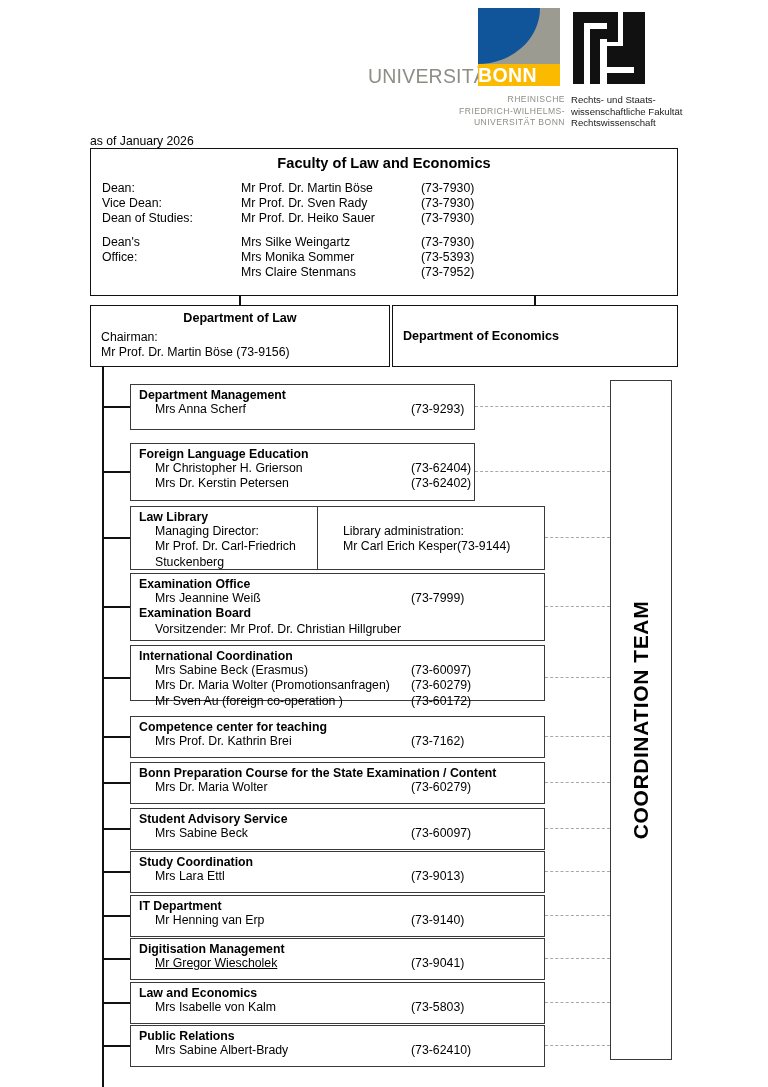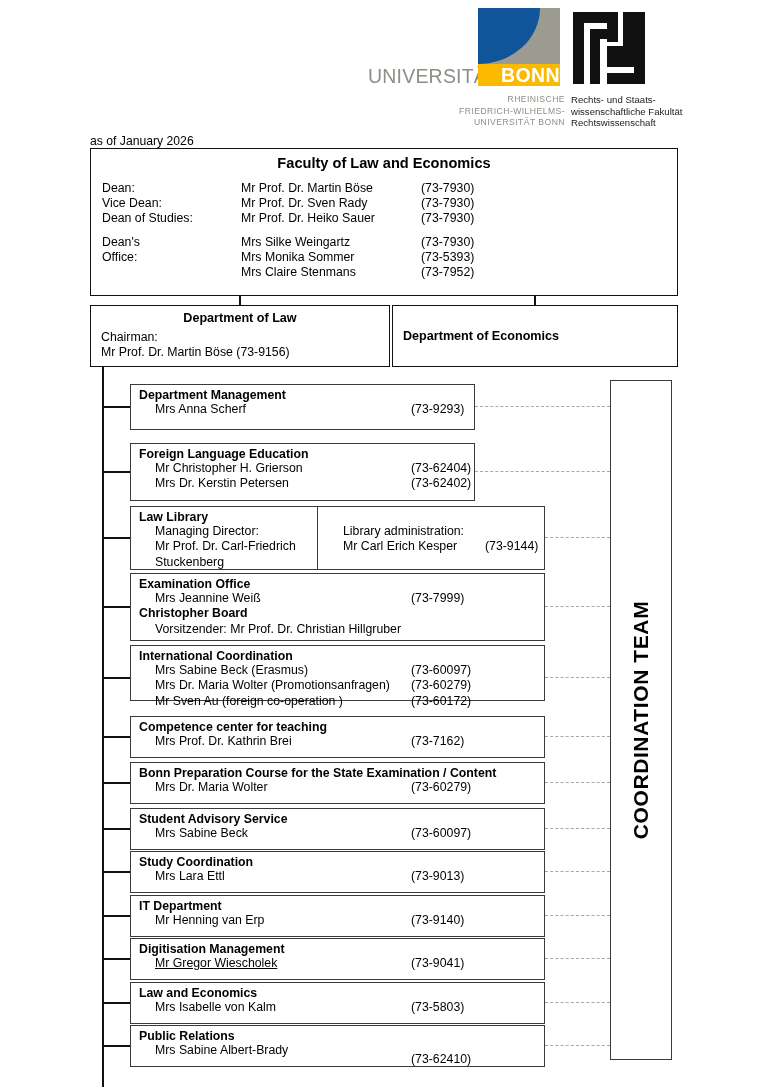--- a/index.html
+++ b/index.html
@@ -71,21 +71,21 @@
     position: absolute;
     right: 0px;
     top: 0px;
     width: 82px;
     height: 22px;
     background: #fbba00;
     color: #ffffff;
     font-size: 19.5px;
     font-weight: bold;
     letter-spacing: .4px;
-    text-align: right;
+    text-align: left;
     line-height: 22px;
   }
 
   #faculty-mark {
     position: absolute;
     left: 203px;
     top: 2px;
     width: 76px;
     height: 76px;
   }
@@ -320,29 +320,29 @@
     <div class="conn hline" style="position: absolute; left: 102px; top: 471px; width: 28px; background: rgb(17, 17, 17); height: 1.8px;"></div>
     <div class="dashline" style="left: 475px; top: 471px; width: 135px;"></div>
     <div class="unit" style="top: 506px; height: 64px; width: 415px;">
       <div class="u-title">Law Library</div>
       <div class="u-divider" style="left: 186px;"></div>
       <div class="u-name" style="top: 17px;">Managing Director:</div>
       <div class="u-name" style="top: 32.3px;">Mr Prof. Dr. Carl-Friedrich</div>
       <div class="u-name" style="top: 47.6px;">Stuckenberg</div>
       <div class="u-name" style="left: 196px; top: 17px;">Library administration:</div>
       <div class="u-name" style="left: 196px; top: 32px;">Mr Carl Erich Kesper</div>
-      <div class="u-tel" style="left: 326px; top: 32px; margin-left: 28px;">(73-9144)</div>
+      <div class="u-tel" style="left: 326px; top: 32px;">(73-9144)</div>
     </div>
     <div class="conn hline" style="position: absolute; left: 102px; top: 537px; width: 28px; background: rgb(17, 17, 17); height: 1.8px;"></div>
     <div class="dashline" style="left: 545px; top: 537px; width: 65px;"></div>
     <div class="unit" style="top: 573px; height: 68px; width: 415px;">
       <div class="u-title">Examination Office</div>
       <div class="u-name" style="top: 17px;">Mrs Jeannine Weiß</div>
       <div class="u-tel" style="top: 17px;">(73-7999)</div>
-      <div class="u-title" style="top: 32.3px;">Christopher Board</div>
+      <div class="u-title" style="top: 32.3px;">Examination Board</div>
       <div class="u-name" style="top: 48.3px;">Vorsitzender: Mr Prof. Dr. Christian Hillgruber</div>
     </div>
     <div class="conn hline" style="position: absolute; left: 102px; top: 606px; width: 28px; background: rgb(17, 17, 17); height: 1.8px;"></div>
     <div class="dashline" style="left: 545px; top: 606px; width: 65px;"></div>
     <div class="unit" style="top: 645px; height: 56px; width: 415px;">
       <div class="u-title">International Coordination</div>
       <div class="u-name" style="top: 17px;">Mrs Sabine Beck (Erasmus)</div>
       <div class="u-tel" style="top: 17px;">(73-60097)</div>
       <div class="u-name" style="top: 32.3px;">Mrs Dr. Maria Wolter (Promotionsanfragen)</div>
       <div class="u-tel" style="top: 32.3px;">(73-60279)</div>
@@ -396,17 +396,17 @@
     <div class="unit" style="top: 982px; height: 42px; width: 415px;">
       <div class="u-title">Law and Economics</div>
       <div class="u-name" style="top: 17px;">Mrs Isabelle von Kalm</div>
       <div class="u-tel" style="top: 17px;">(73-5803)</div>
     </div>
     <div class="conn hline" style="position: absolute; left: 102px; top: 1002px; width: 28px; background: rgb(17, 17, 17); height: 1.8px;"></div>
     <div class="dashline" style="left: 545px; top: 1002px; width: 65px;"></div>
     <div class="unit" style="top: 1025px; height: 42px; width: 415px;">
       <div class="u-title">Public Relations</div>
       <div class="u-name" style="top: 17px;">Mrs Sabine Albert-Brady</div>
-      <div class="u-tel" style="top: 26px;">(73-62410)</div>
+      <div class="u-tel" style="top: 17px;">(73-62410)</div>
     </div>
     <div class="conn hline" style="position: absolute; left: 102px; top: 1045px; width: 28px; background: rgb(17, 17, 17); height: 1.8px;"></div>
     <div class="dashline" style="left: 545px; top: 1045px; width: 65px;"></div>
   </div>
 
 </body></html>

